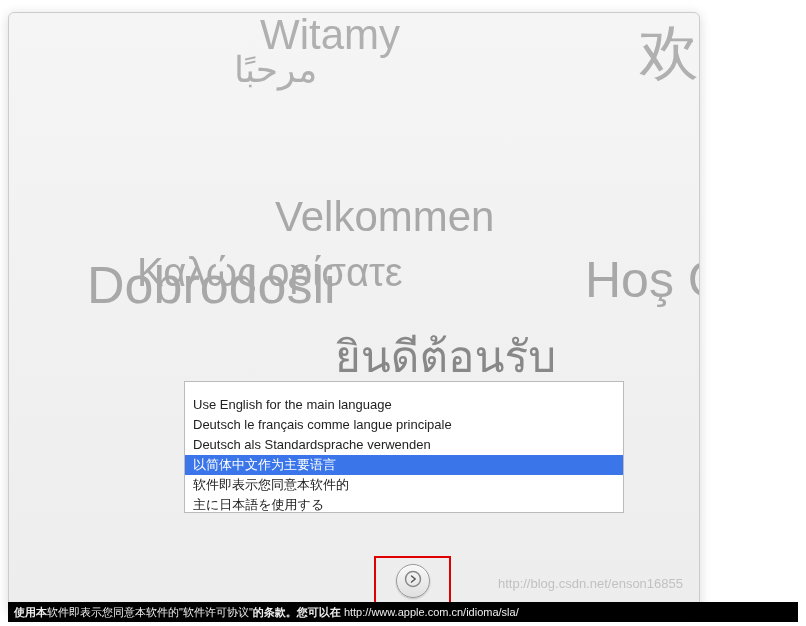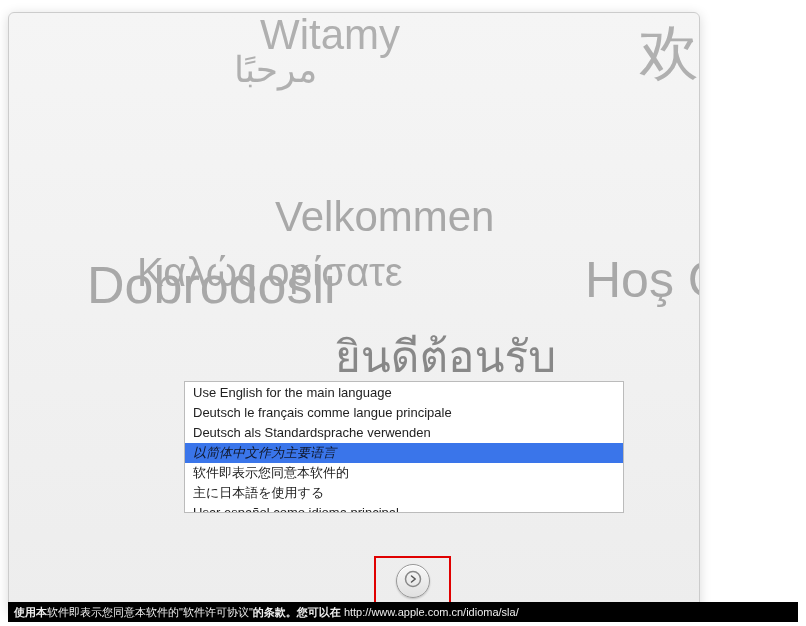--- a/index.html
+++ b/index.html
@@ -47,37 +47,36 @@
       top: 368px;
       width: 440px;
       height: 132px;
       background: #fff;
       border: 1px solid #bbb;
       overflow: hidden;
       font-size: 13px;
     }
     .language-list {
       list-style: none;
-      padding: 1px 0;
+      padding: 13px 0;
       height: 100%;
       overflow-y: auto;
     }
     .language-list::-webkit-scrollbar { width: 6px; }
     .language-list::-webkit-scrollbar-thumb { background: #c0c0c0; border-radius: 3px; }
     .language-list::-webkit-scrollbar-track { background: #f0f0f0; }
     .lang-item {
       padding: 1px 8px;
       cursor: pointer;
       color: #222;
       line-height: 18px;
     }
     .lang-item.selected {
       background: #3a75ea;
-      color: #0f172a;
-      font-style: italic;
+      color: #ffffff;
     }
     
     .continue-wrap {
       position: absolute;
       left: 365px;
       top: 543px;
       width: 77px;
       height: 50px;
       border: 2px solid #e00000;
       display: flex;
@@ -153,17 +152,18 @@
     <div class="continue-btn">
       <span>
         <svg viewBox="0 0 24 24" fill="none" stroke="#666" stroke-width="2">
           <circle cx="12" cy="12" r="10" stroke="#888" fill="none"></circle>
           <path d="M10 8 l5 4 l-5 4" stroke="#555" fill="none" stroke-linejoin="round" stroke-linecap="round"></path>
         </svg>
       </span>
     </div>
   </div>
 
+  <div class="watermark">http://blog.csdn.net/enson16855</div>
 </div>
 
 <div class="footer">
   <b>使用本</b><span>软件即表示您同意本软件的"软件许可协议"</span><b>的条款。您可以在 </b><span>http://www.apple.com.cn/idioma/sla/</span>
 </div>
 
 </body></html>

